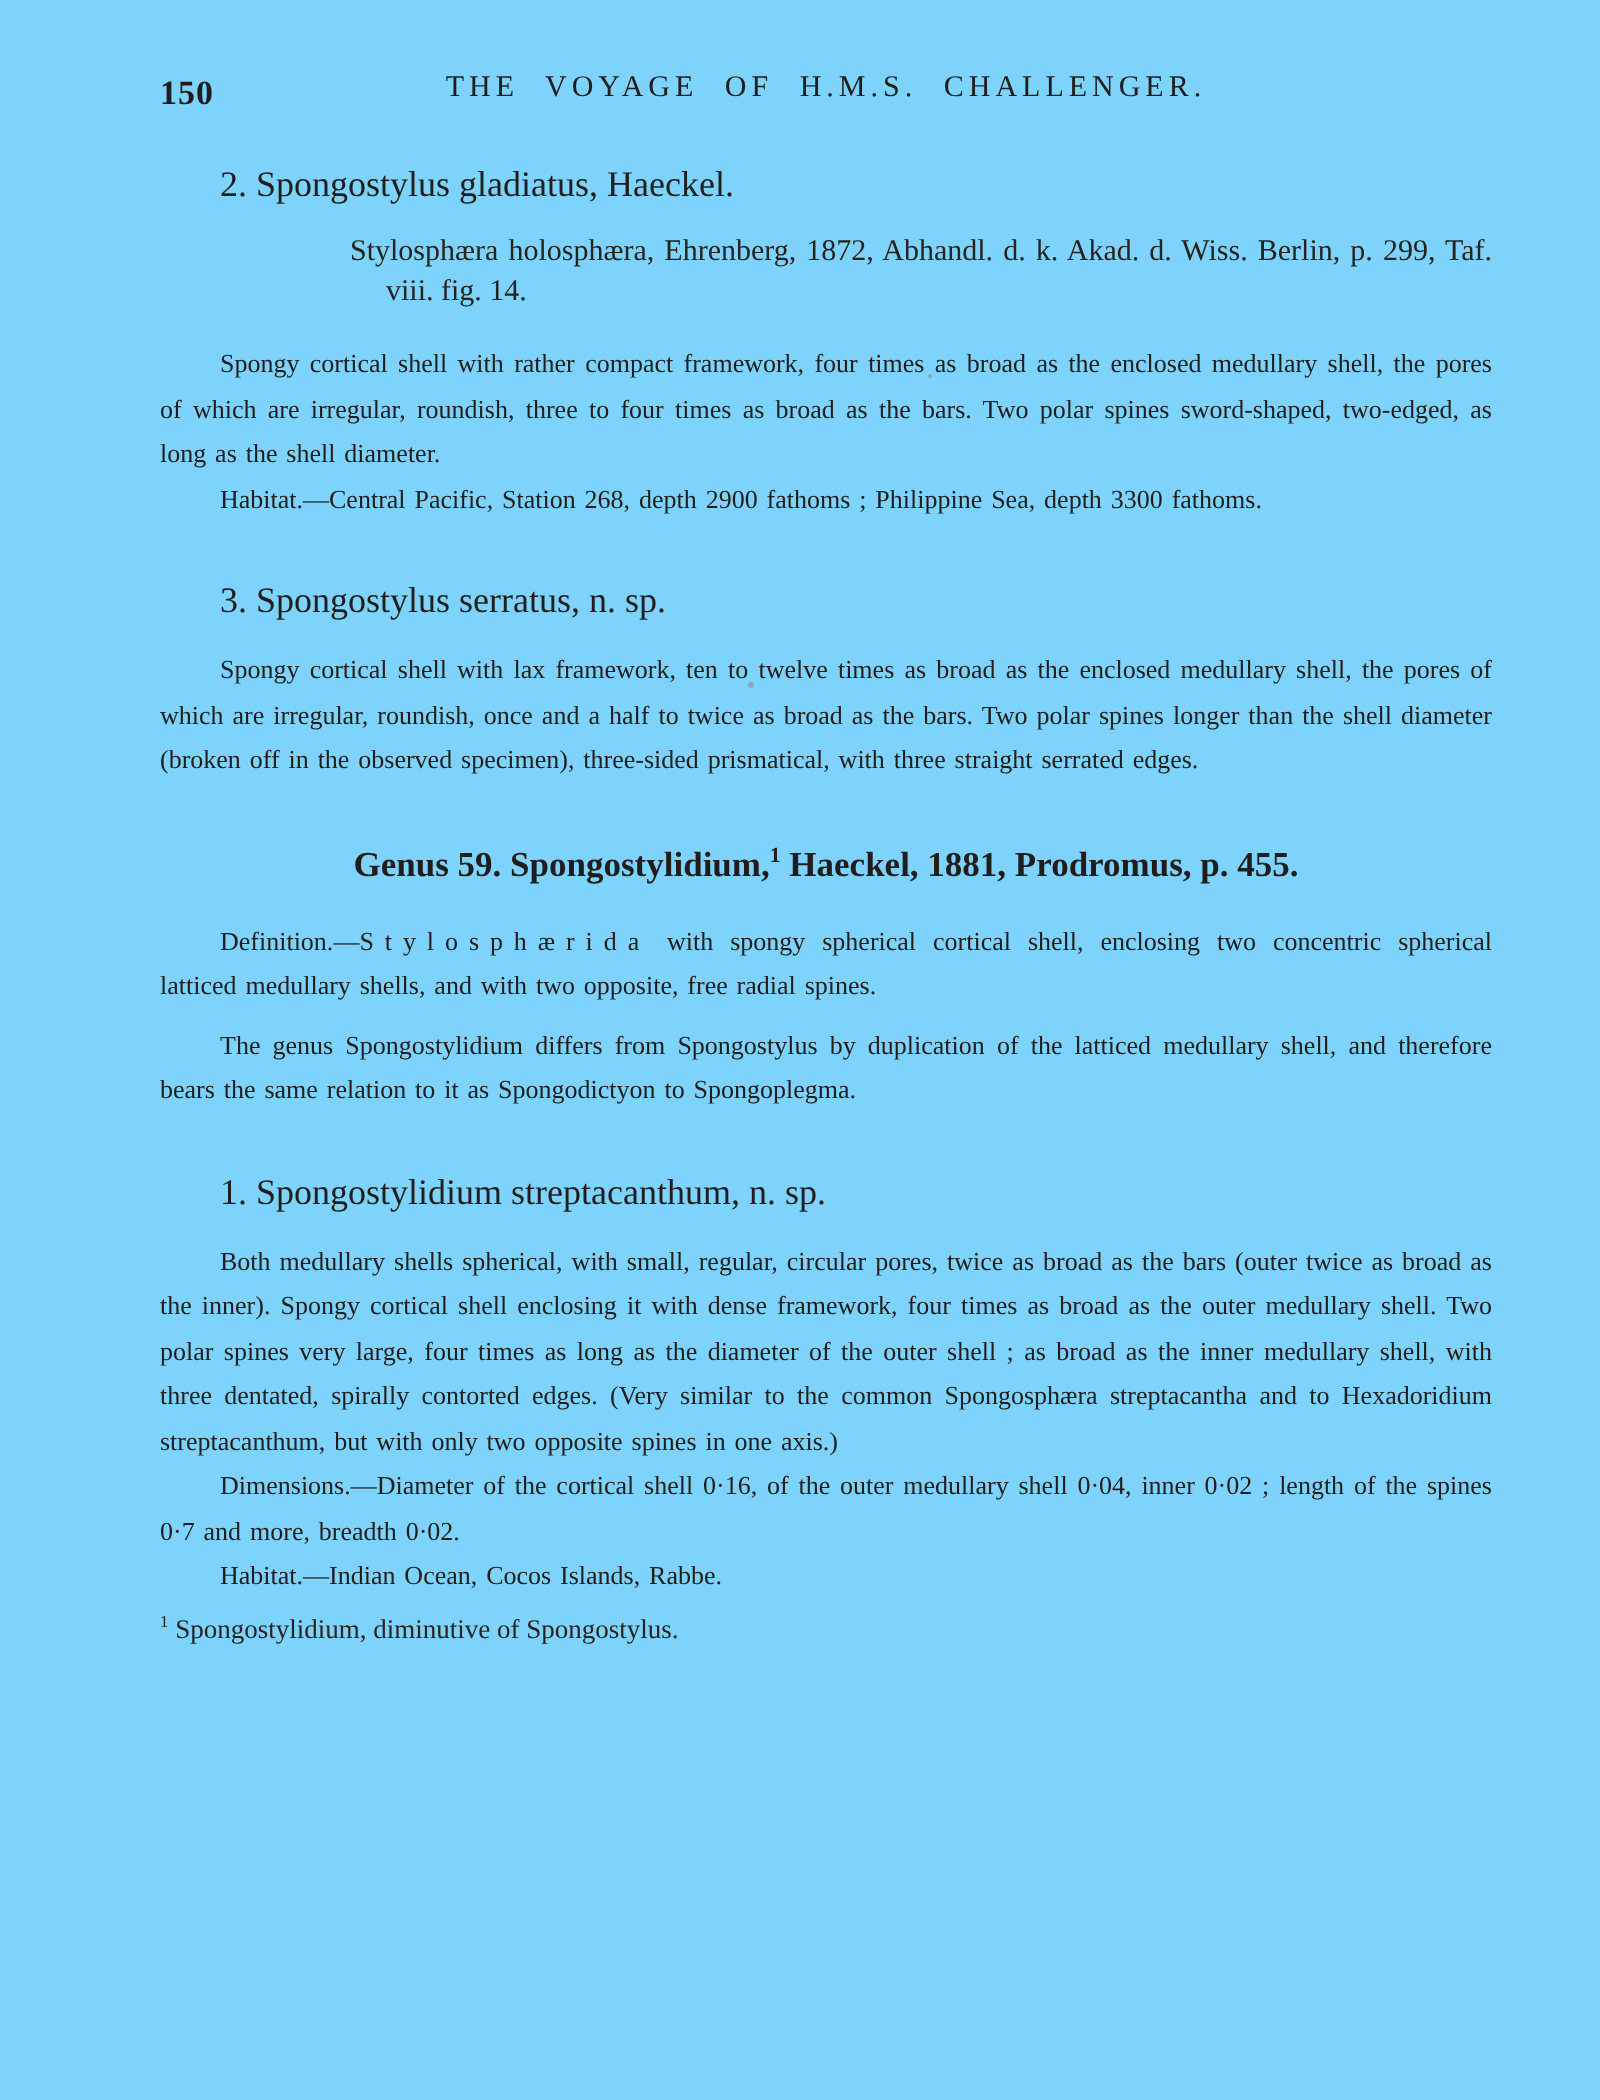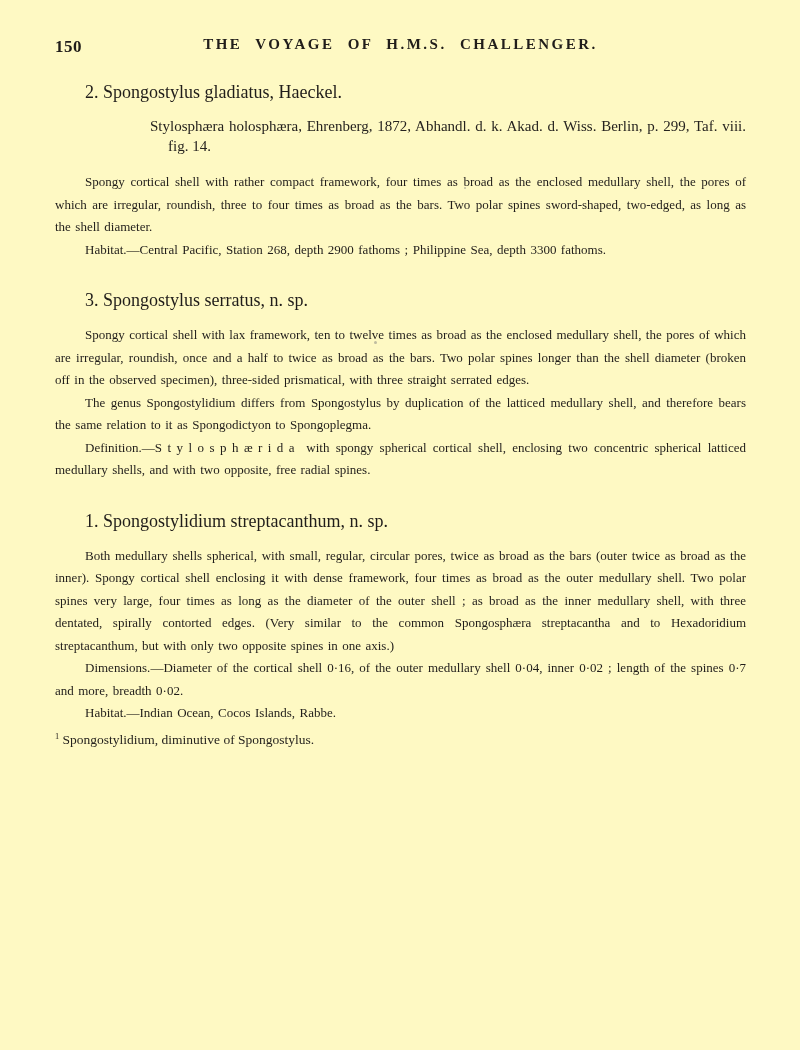--- a/index.html
+++ b/index.html
@@ -1,30 +1,30 @@
 <!DOCTYPE html>
 <html><head>
 <meta charset="utf-8">
 <style>
   html,body{margin:0;padding:0;background:#e9e9e9;}
   .page{
     position:relative;
     width:800px;height:1050px;
     margin:0 auto;
-    background:#fef9c3;
+    background:#7dd3fc;
     box-sizing:border-box;
-    padding:36px 54px 0 55px;
+    padding:36px 54px 0 80px;
     overflow:hidden;
     color:#201d1a;
     font-family:"Liberation Serif","DejaVu Serif",serif;
     -webkit-font-smoothing:antialiased;
   }
   .pagehead{position:relative;height:24px;margin-bottom:22px;}
   .pagenum{position:absolute;left:0;top:1px;font-size:17px;font-weight:700;letter-spacing:.5px;}
-  .runtitle{display:block;text-align:center;font-size:15px;letter-spacing:2.5px;word-spacing:7px;font-weight:700;}
+  .runtitle{display:block;text-align:center;font-size:15px;letter-spacing:2.5px;word-spacing:7px;font-weight:400;}
   .species-heading{font-size:18px;font-weight:400;margin:0 0 13px 30px;}
   .genus-heading{font-size:17.5px;text-align:center;margin:30px 0 17px 0;}
   .citation{font-size:15px;line-height:20px;text-align:justify;margin:0 0 15px 95px;padding-left:18px;text-indent:-18px;color:#26231f;}
   .para{font-size:13px;line-height:22.5px;text-align:justify;text-indent:30px;margin:0;word-spacing:1.2px;}
   .it{}
   .sc{letter-spacing:.42em;}
   sup{font-size:.62em;line-height:0;vertical-align:super;}
   .sec{margin:0;}
   .sec-gap{margin-top:29px;}
   .genus-def{margin-bottom:7px;}
@@ -52,22 +52,23 @@
     <p class="para"><span>Spongy cortical shell with rather compact framework, four times as broad as the enclosed medullary shell, the pores of which are irregular, roundish, three to four times as broad as the bars. Two polar spines sword-shaped, two-edged, as long as the shell diameter.</span></p>
     <p class="para"><span class="it">Habitat.</span><span>—Central Pacific, Station 268, depth 2900 fathoms ; Philippine Sea, depth 3300 fathoms.</span></p>
   </section>
 
   <section class="sec sec-gap">
     <h3 class="species-heading"><span>3. </span><span class="it">Spongostylus serratus</span><span>, n. sp.</span></h3>
     <p class="para"><span>Spongy cortical shell with lax framework, ten to twelve times as broad as the enclosed medullary shell, the pores of which are irregular, roundish, once and a half to twice as broad as the bars. Two polar spines longer than the shell diameter (broken off in the observed specimen), three-sided prismatical, with three straight serrated edges.</span></p>
   </section>
 
   <section class="sec">
+    <h3 class="genus-heading"><span>Genus 59. </span><span class="it">Spongostylidium,</span><sup>1</sup><span> Haeckel, 1881, Prodromus, p. 455.</span></h3>
+    <p class="para genus-def"><span class="it">Definition.</span><span>—</span><span class="sc">Stylosphærida</span><span> with spongy spherical cortical shell, enclosing two concentric spherical latticed medullary shells, and with two opposite, free radial spines.</span></p>
     <p class="para"><span>The genus </span><span class="it">Spongostylidium</span><span> differs from </span><span class="it">Spongostylus</span><span> by duplication of the latticed medullary shell, and therefore bears the same relation to it as </span><span class="it">Spongodictyon</span><span> to </span><span class="it">Spongoplegma</span><span>.</span></p>
-    <p class="para genus-def"><span class="it">Definition.</span><span>—</span><span class="sc">Stylosphærida</span><span> with spongy spherical cortical shell, enclosing two concentric spherical latticed medullary shells, and with two opposite, free radial spines.</span></p>
   </section>
 
   <section class="sec sec-gap">
     <h3 class="species-heading"><span>1. </span><span class="it">Spongostylidium streptacanthum</span><span>, n. sp.</span></h3>
     <p class="para"><span>Both medullary shells spherical, with small, regular, circular pores, twice as broad as the bars (outer twice as broad as the inner). Spongy cortical shell enclosing it with dense framework, four times as broad as the outer medullary shell. Two polar spines very large, four times as long as the diameter of the outer shell ; as broad as the inner medullary shell, with three dentated, spirally contorted edges. (Very similar to the common </span><span class="it">Spongosphæra streptacantha</span><span> and to </span><span class="it">Hexadoridium streptacanthum</span><span>, but with only two opposite spines in one axis.)</span></p>
     <p class="para"><span class="it">Dimensions.</span><span>—Diameter of the cortical shell 0·16, of the outer medullary shell 0·04, inner 0·02 ; length of the spines 0·7 and more, breadth 0·02.</span></p>
     <p class="para"><span class="it">Habitat.</span><span>—Indian Ocean, Cocos Islands, Rabbe.</span></p>
   </section>
 
   <div class="footnote"><sup>1</sup><span> </span><span class="it">Spongostylidium,</span><span> diminutive of </span><span class="it">Spongostylus</span><span>.</span></div>

